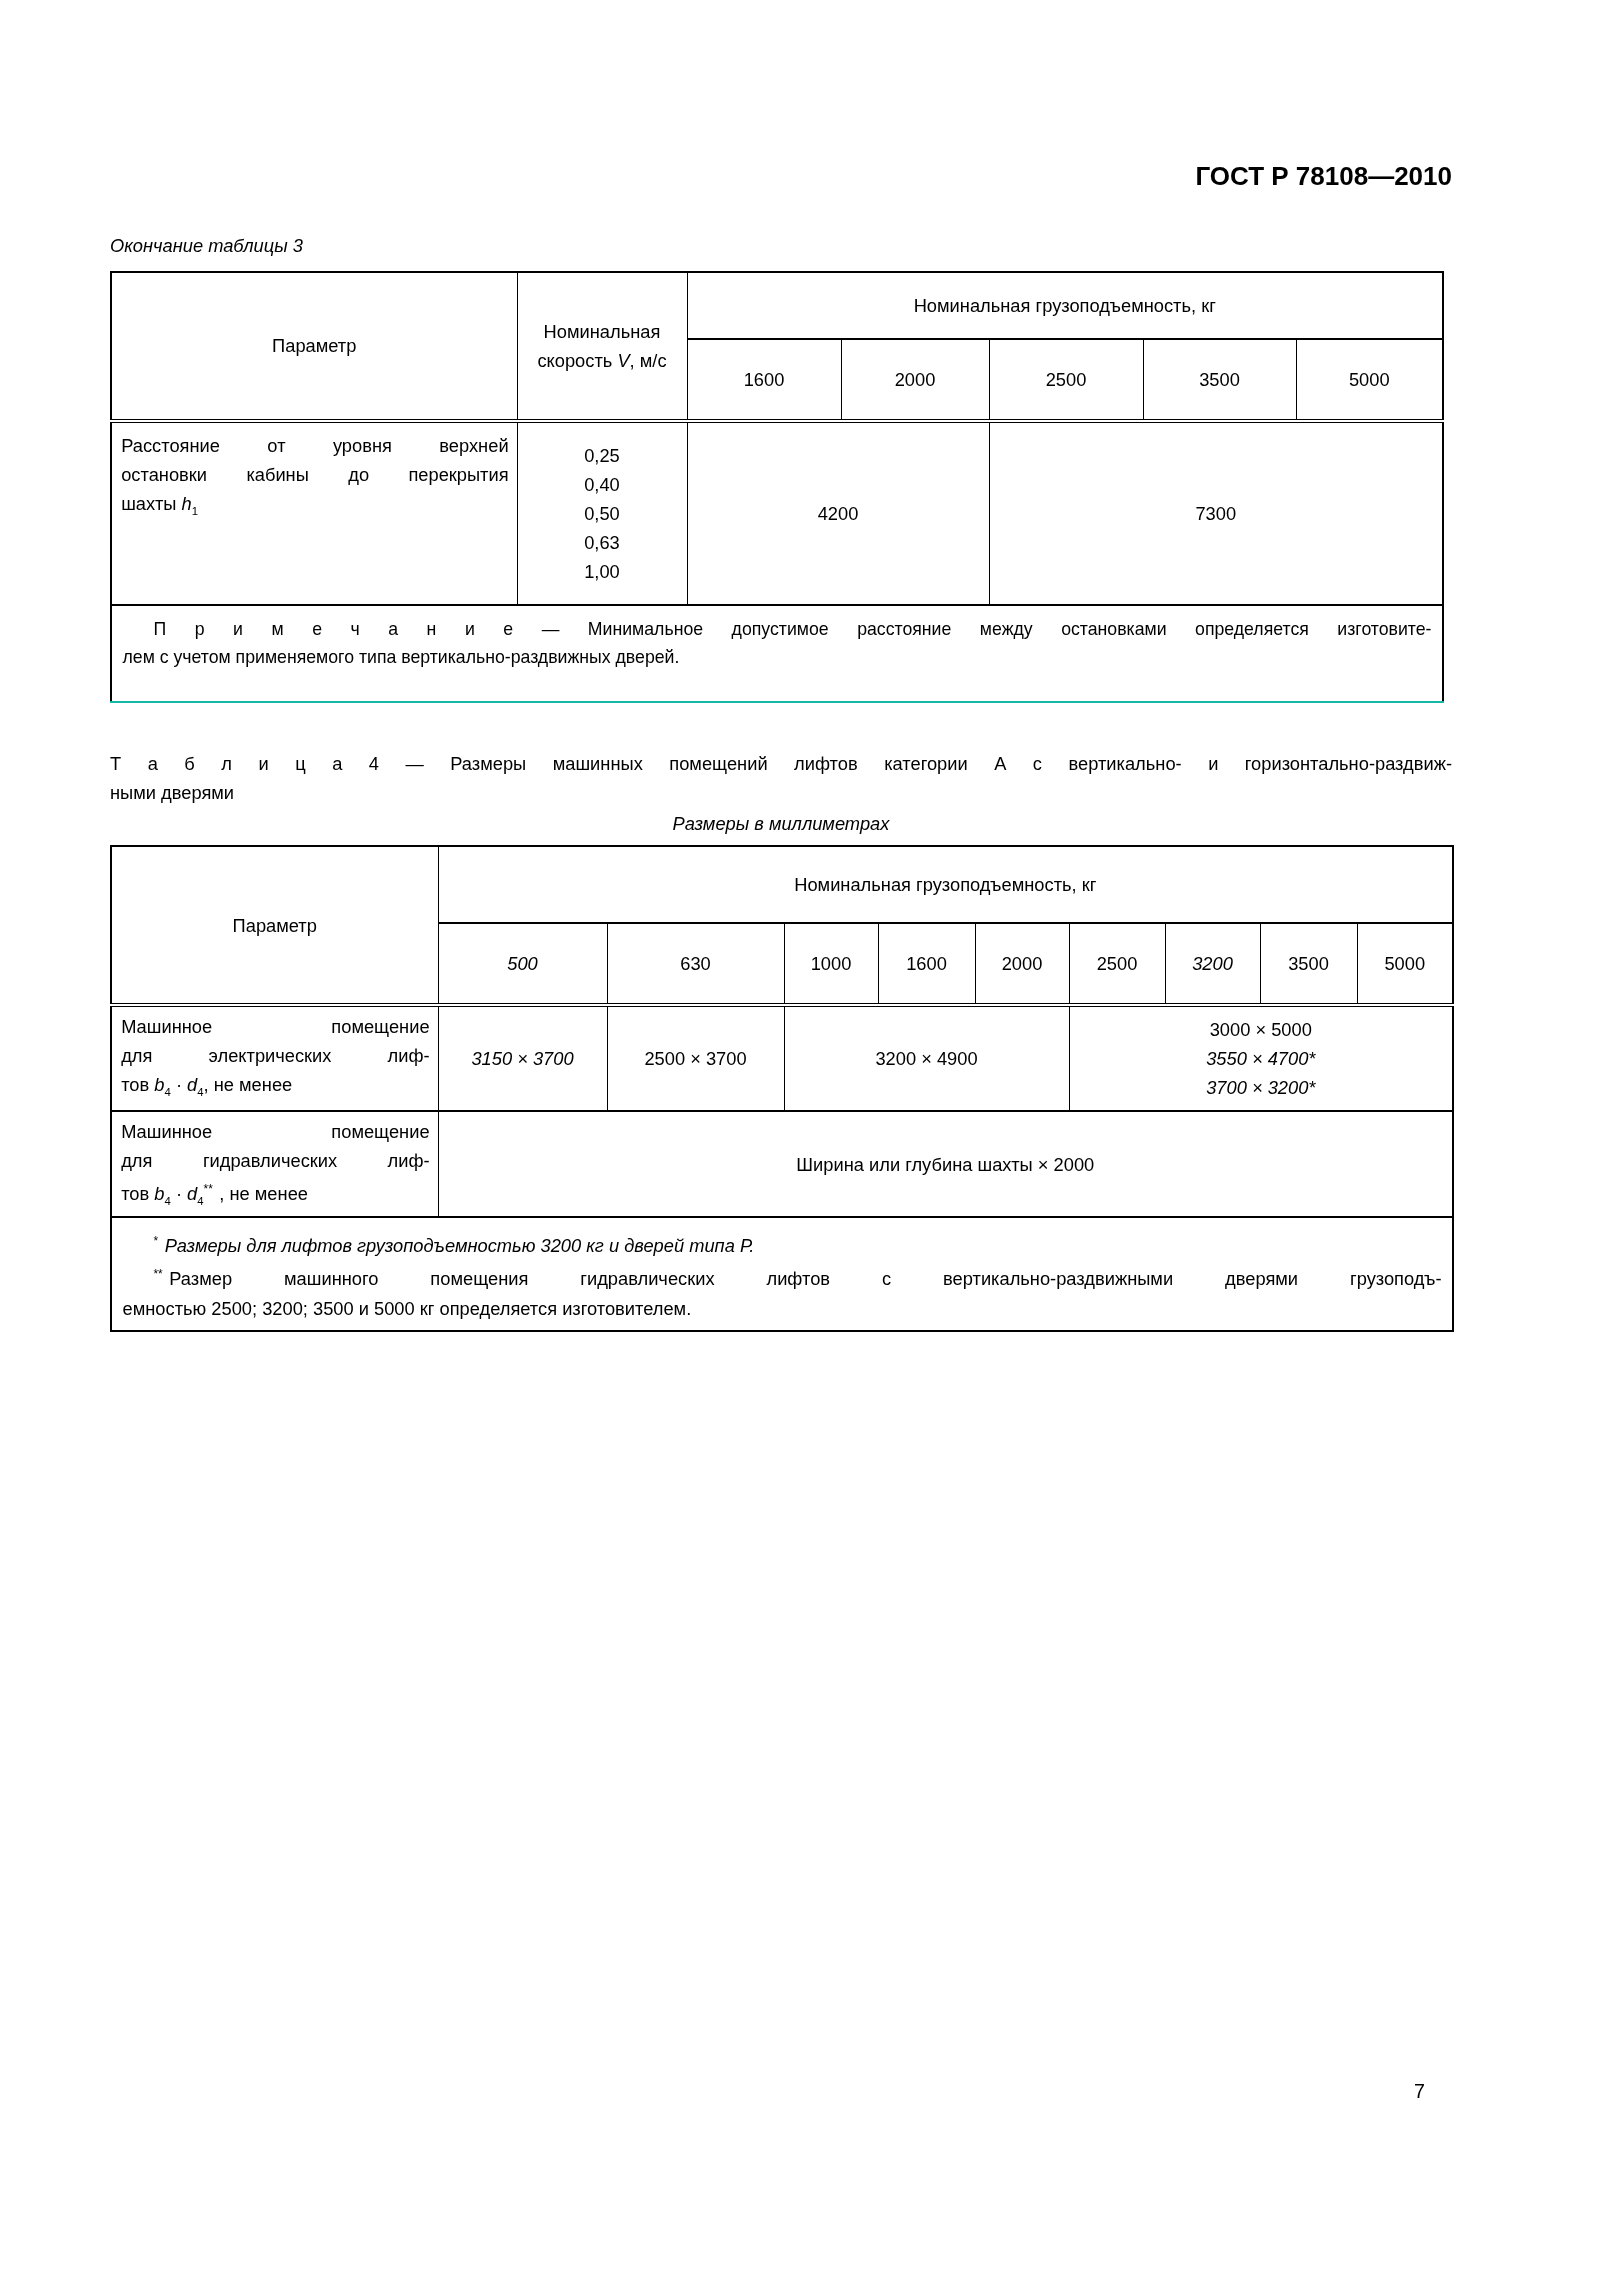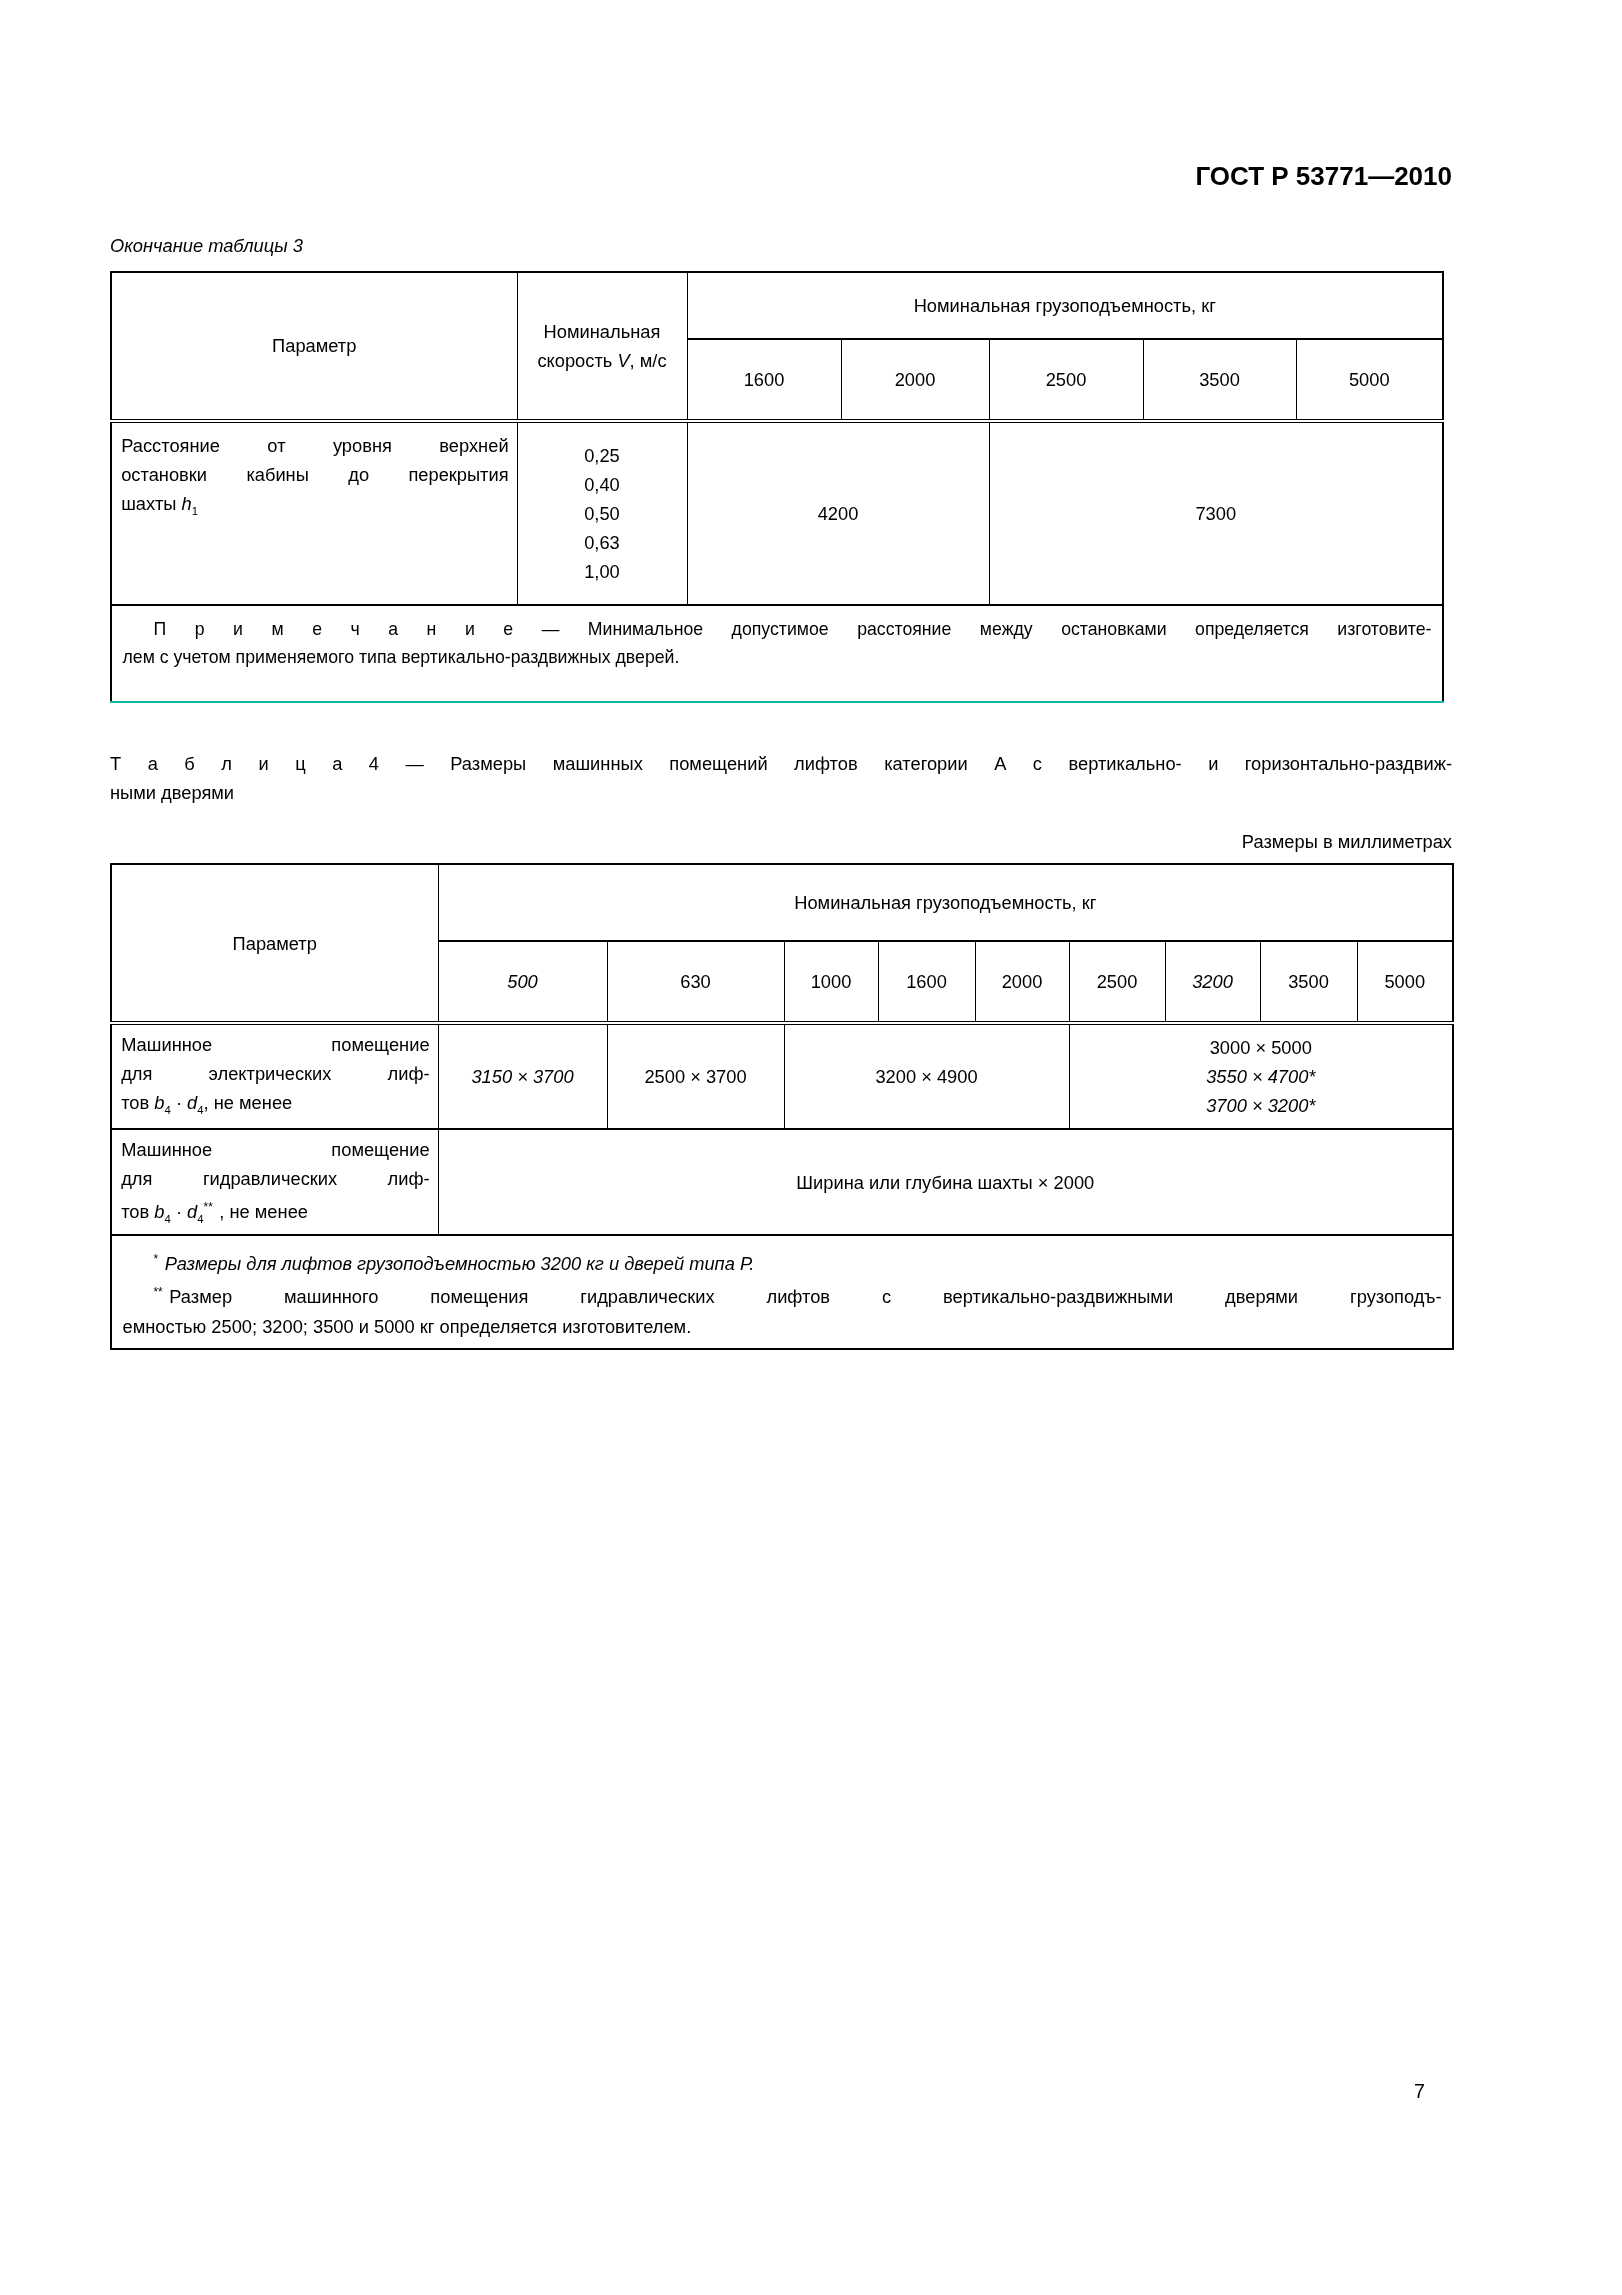--- a/index.html
+++ b/index.html
@@ -29,29 +29,29 @@
   .label-cell{text-align:left;vertical-align:top;padding:7.9px 7.9px 0 9.2px;}
   .t4 .label-cell{padding-top:5.2px;}
   .jlast{text-align:justify;text-align-last:justify;}
   .note-cell{text-align:left;vertical-align:top;padding:10.5px 10.5px 0 10.5px;font-size:17.7px;line-height:27.5px;}
   .indent{text-indent:31px;}
   .fn-cell{text-align:left;vertical-align:top;padding:9.2px 10.5px 0 10.5px;line-height:29px;}
   .it{font-style:italic;}
   sub{font-size:62%;}
   sup{font-size:65%;margin-right:6.5px;}
   .t4-caption{margin-top:46px;line-height:29px;}
-  .units{margin-top:22px;text-align:right;line-height:26px;}
+  .units{margin-top:4px;text-align:center;line-height:26px;font-style:italic;}
   .page-num{position:absolute;right:198px;top:2078px;font-size:19.6px;line-height:26px;}
 </style>
 </head>
 <body>
 
 <div class="content">
 
-  <div class="doc-header">ГОСТ Р 53771—2010</div>
+  <div class="doc-header">ГОСТ Р 78108—2010</div>
 
   <div class="t3-caption">Окончание таблицы 3</div>
 
   <table class="t3">
     <colgroup>
       <col style="width:406px">
         <col style="width:170px">
         <col style="width:154px">
         <col style="width:148px">
         <col style="width:154px">

